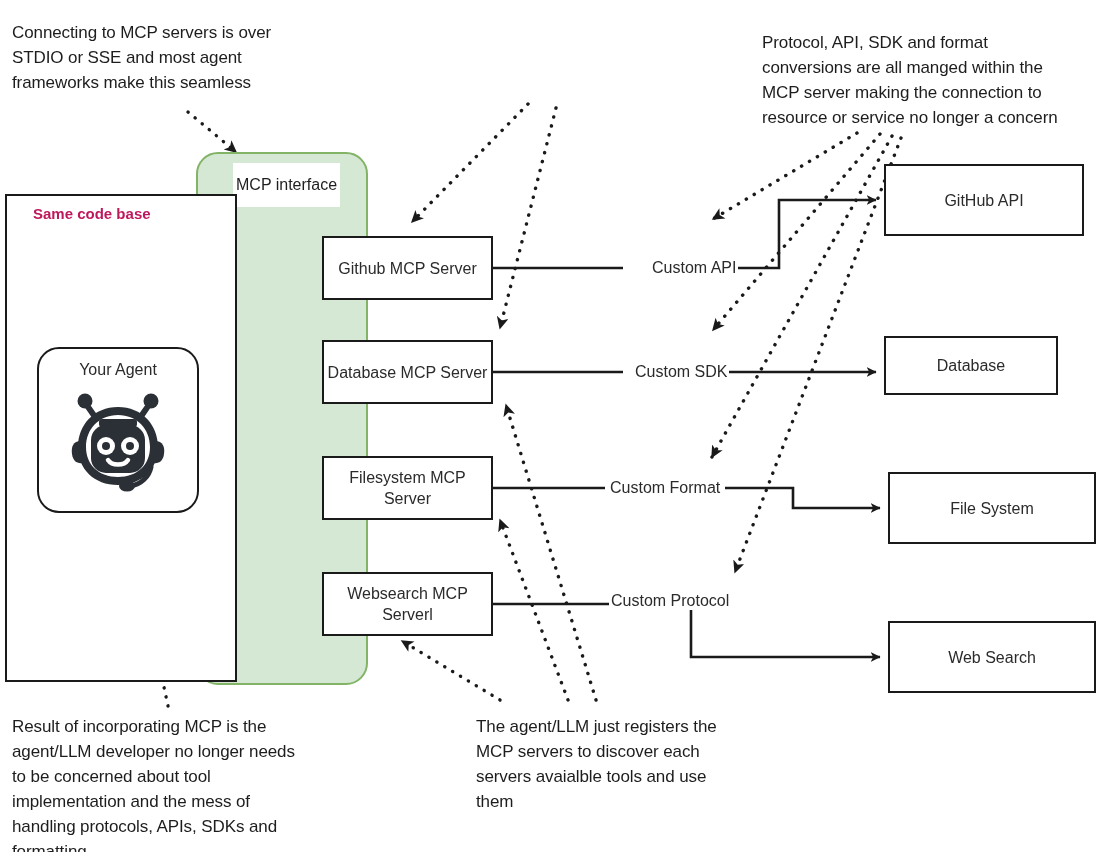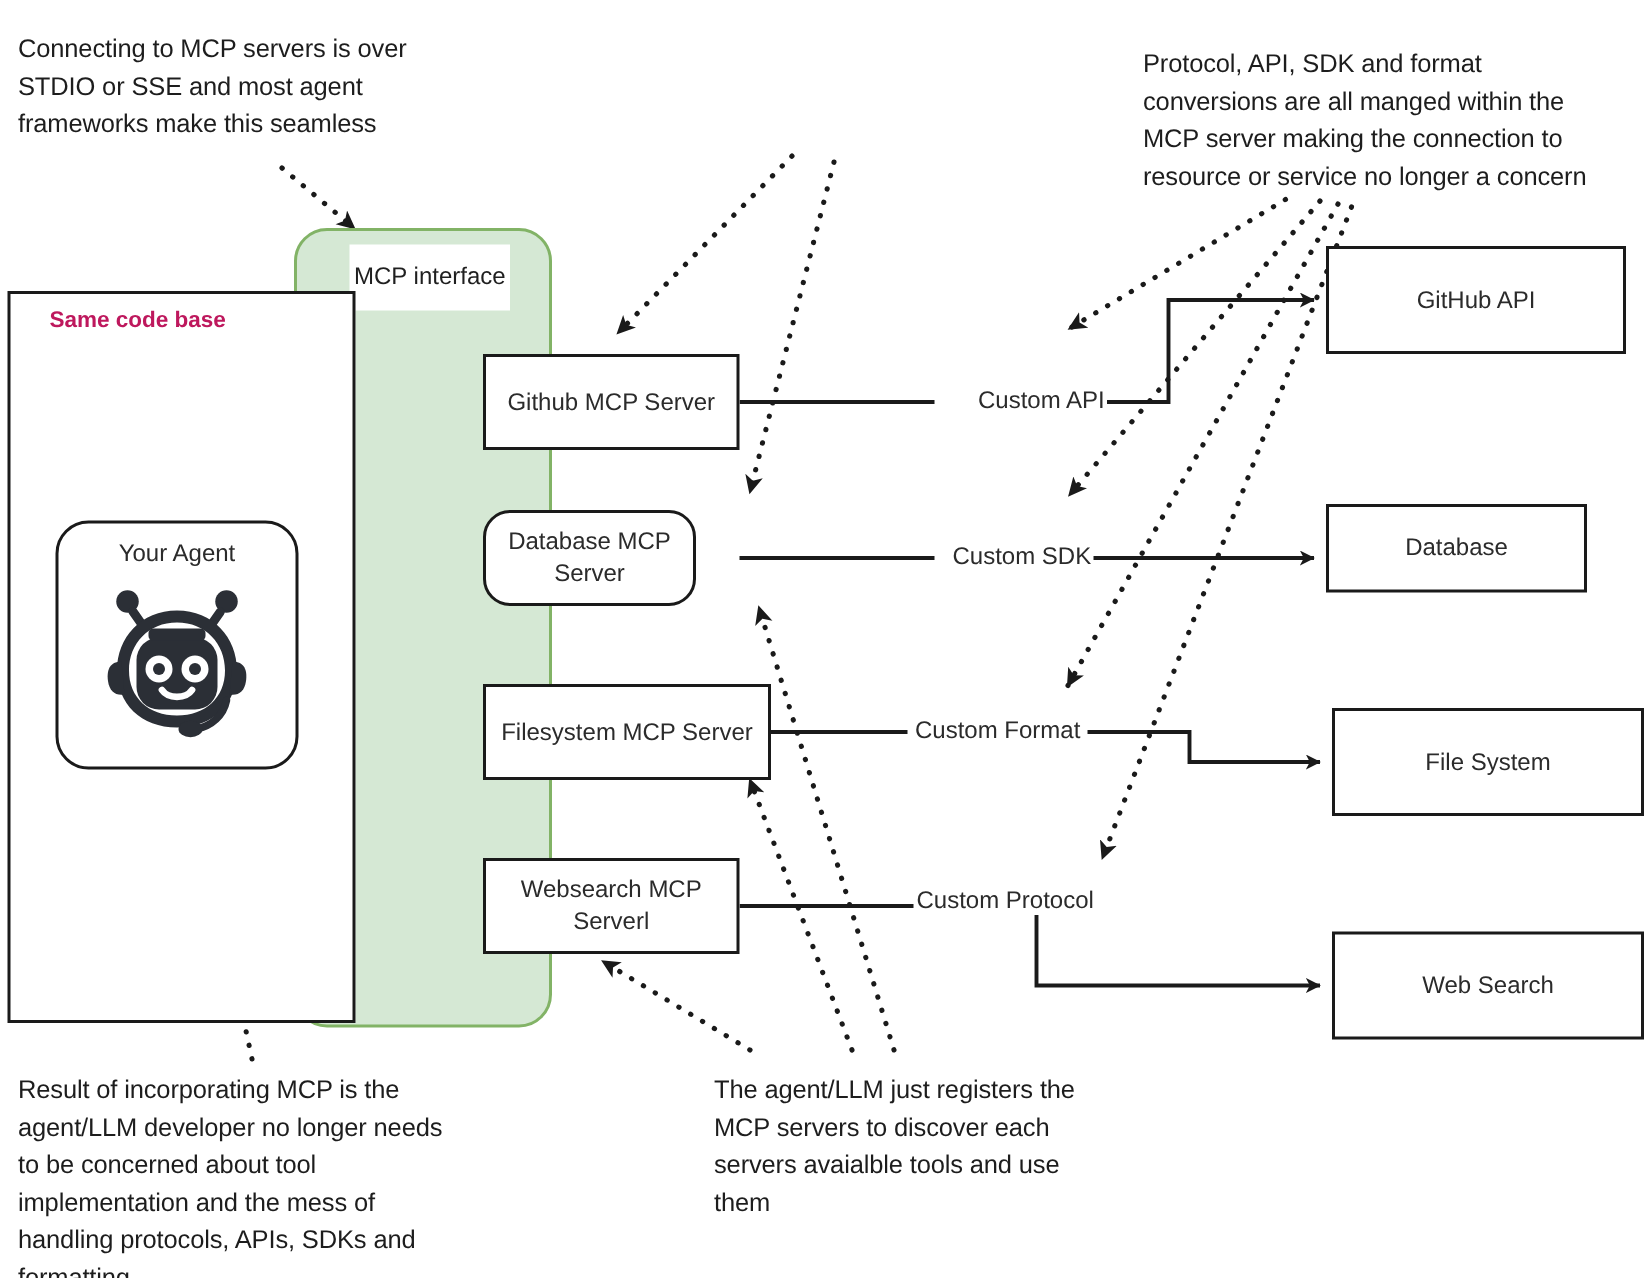--- a/index.html
+++ b/index.html
@@ -237,25 +237,25 @@
         </g>
         <path d="M45,71 C49,77 61,77 65,71" stroke="#ffffff" stroke-width="4.5" fill="none" stroke-linecap="round"></path>
       </svg>
     </div>
   </div>
 
   <div class="box srv" style="left:322px; top:236px; width:171px; height:64px;">
     <span>Github MCP Server</span>
   </div>
 
-  <div class="box srv" style="left:322px; top:340px; width:142px; height:64px;border-radius:18px;">
+  <div class="box srv" style="left:322px; top:340px; width:171px; height:64px;">
     <span>Database MCP Server</span>
   </div>
 
-  <div class="box srv" style="left:322px; top:456px; width:192px; height:64px;">
+  <div class="box srv" style="left:322px; top:456px; width:171px; height:64px;">
     <span>Filesystem MCP Server</span>
   </div>
 
   <div class="box srv" style="left:322px; top:572px; width:171px; height:64px; white-space:pre-line;">
     <span>Websearch MCP
 Serverl</span>
   </div>
 
   <div class="edge-label" style="left:650px; top:258px;">Custom API</div>
   <div class="edge-label" style="left:622px; top:362px;margin-left:11px;">Custom SDK</div>

